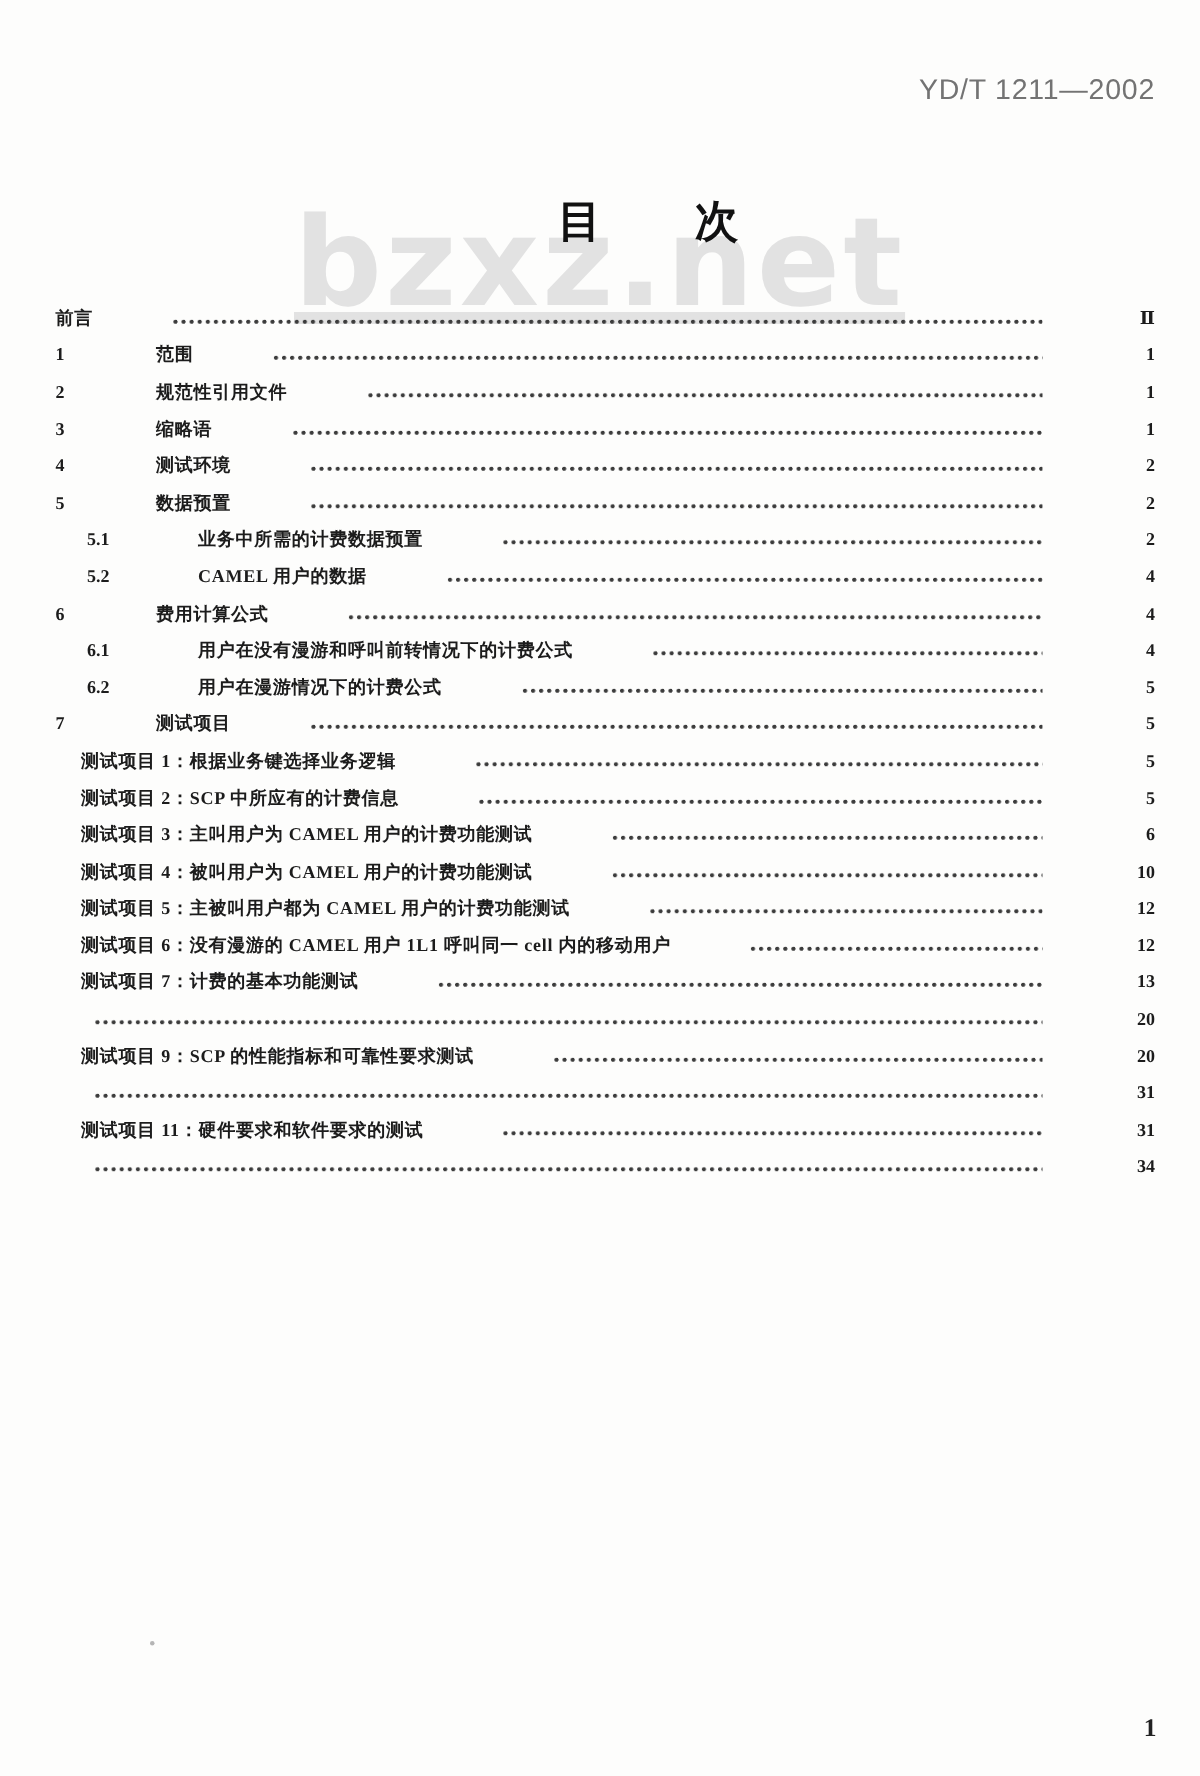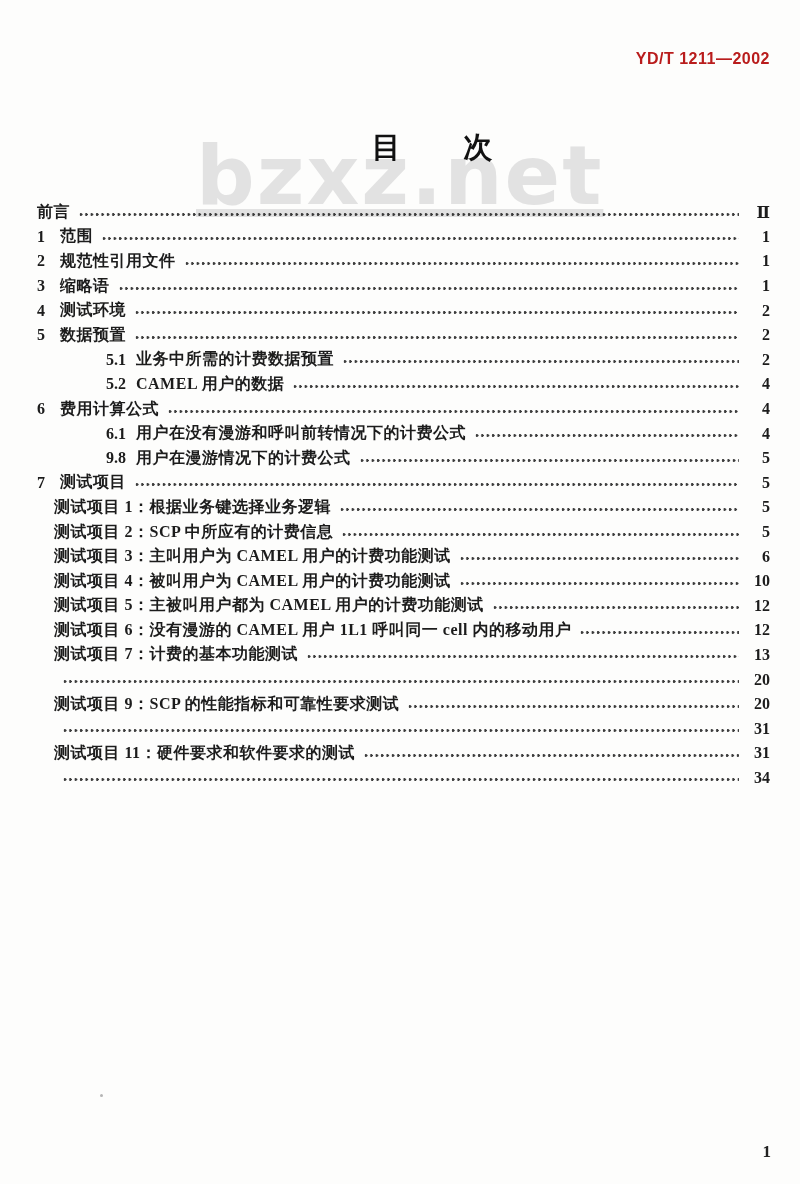--- a/index.html
+++ b/index.html
@@ -13,24 +13,24 @@
     background: #fdfdfc;
     overflow: hidden;
     font-family: "Liberation Serif", "DejaVu Serif", serif;
     color: #1c1c1c;
   }
   .doc-number {
     position: absolute;
     top: 50px;
     right: 30px;
     font-family: "Liberation Sans", "DejaVu Sans", sans-serif;
-    font-weight: 700;
-    font-size: 16px;
+    font-weight: 400;
+    font-size: 19px;
     letter-spacing: 0.5px;
-    color: #b91c1c;
+    color: #737373;
   }
   .watermark {
     position: absolute;
     top: 128px;
     left: 196px;
     width: 380px;
     font-family: "DejaVu Sans", "Liberation Sans", sans-serif;
     font-weight: 700;
     font-size: 82px;
     letter-spacing: 2px;
@@ -57,32 +57,33 @@
     position: absolute;
     top: 200px;
     left: 37px;
     width: 733px;
     z-index: 1;
   }
   .toc-row {
     display: flex;
     align-items: center;
     height: 24.6px;
-    font-size: 16px;
+    font-size: 12px;
     font-weight: 600;
     white-space: nowrap;
+    gap: 44px;
   }
   .toc-row.indent1 { padding-left: 21px; }
   .toc-row.indent2 { padding-left: 17px; }
   .toc-row .num {
     display: inline-block;
     flex: 0 0 auto;
   }
   .toc-row.indent0 .num { width: 23px; }
-  .toc-row.indent1 .num { width: 30px; margin-left: 48px; }
+  .toc-row.indent1 .num { width: 30px; }
   .toc-row .label {
     flex: 0 0 auto;
     letter-spacing: 0.5px;
   }
   .toc-row .leader {
     flex: 1 1 auto;
     height: 7px;
     margin: 0 7px 0 9px;
     transform: translateY(3px);
     background-image: radial-gradient(circle at 2px 2.5px, #3c3c3c 1.15px, rgba(0,0,0,0) 1.6px);
@@ -176,21 +177,21 @@
       <span class="leader"></span>
       <span class="page-num">4</span>
     </div>
     <div class="toc-row indent1">
       <span class="num">6.1</span>
       <span class="label">用户在没有漫游和呼叫前转情况下的计费公式</span>
       <span class="leader"></span>
       <span class="page-num">4</span>
     </div>
     <div class="toc-row indent1">
-      <span class="num">9.8</span>
+      <span class="num">6.2</span>
       <span class="label">用户在漫游情况下的计费公式</span>
       <span class="leader"></span>
       <span class="page-num">5</span>
     </div>
     <div class="toc-row indent0">
       <span class="num">7</span>
       <span class="label">测试项目</span>
       <span class="leader"></span>
       <span class="page-num">5</span>
     </div>

